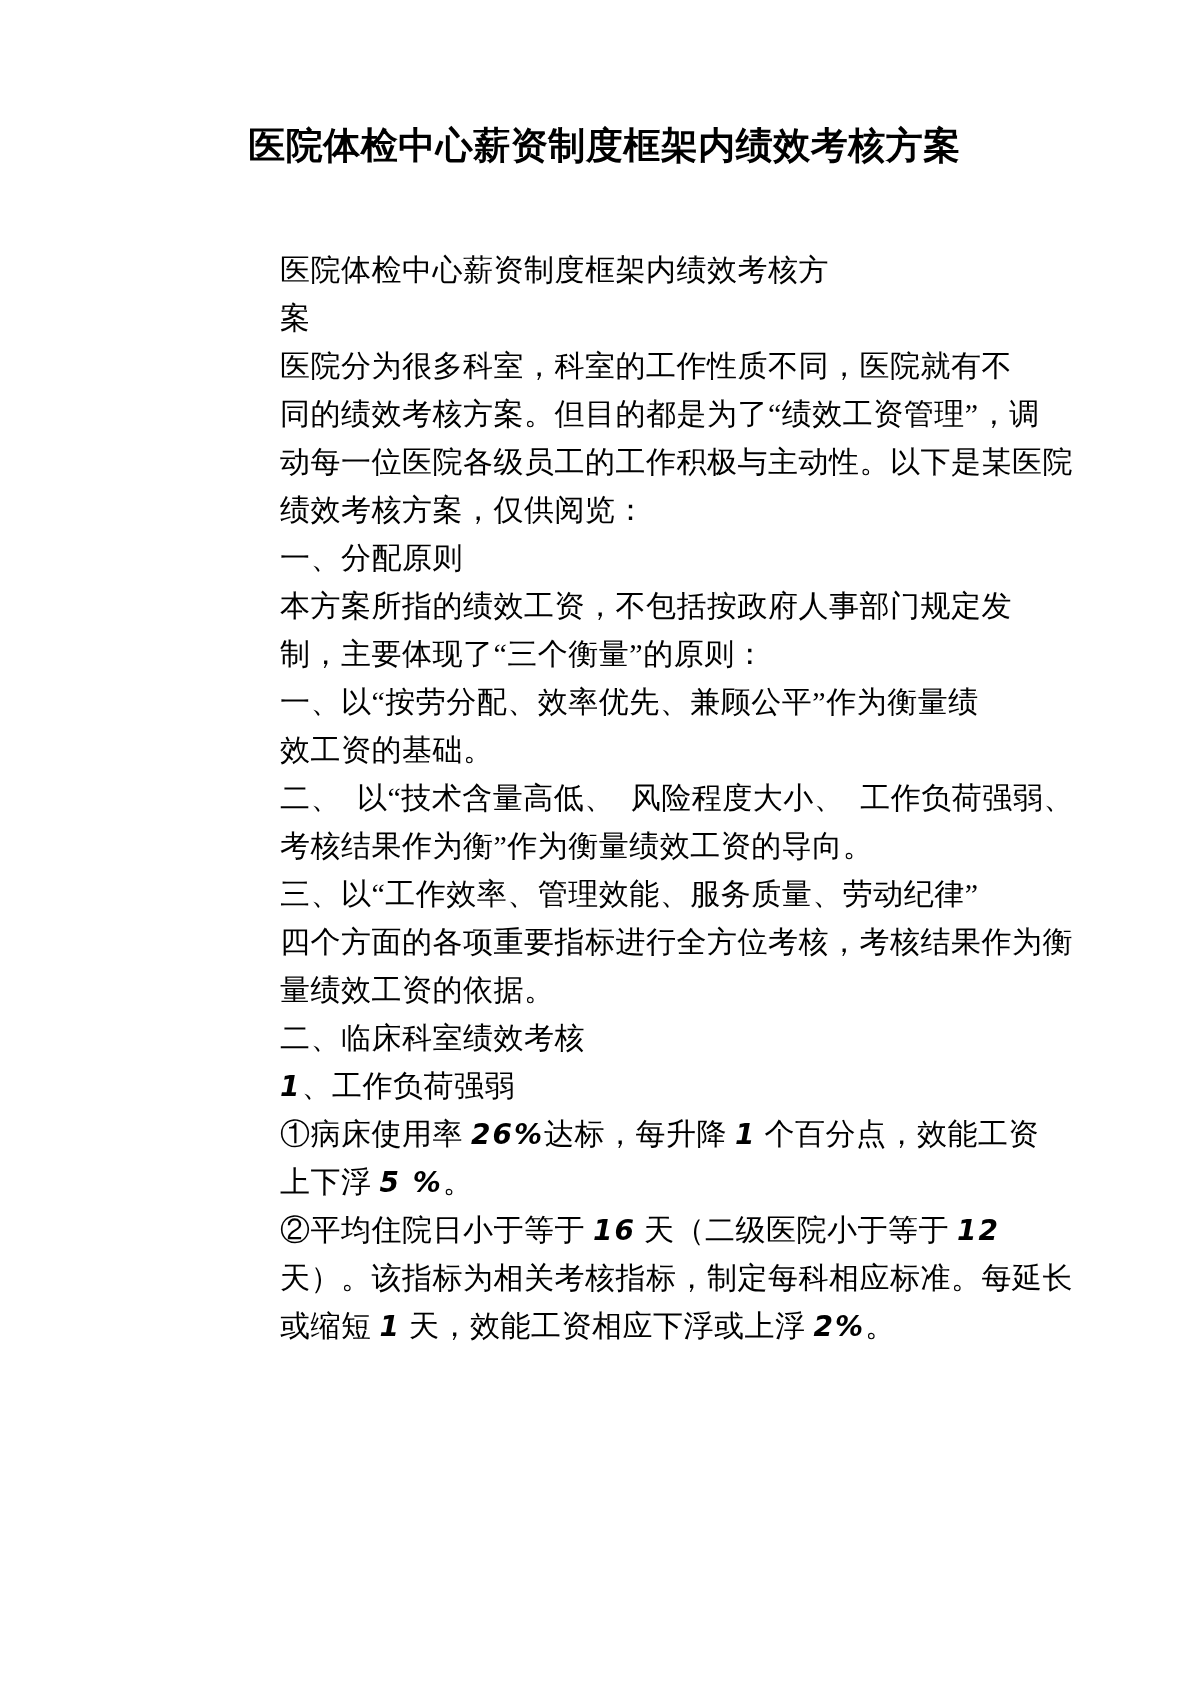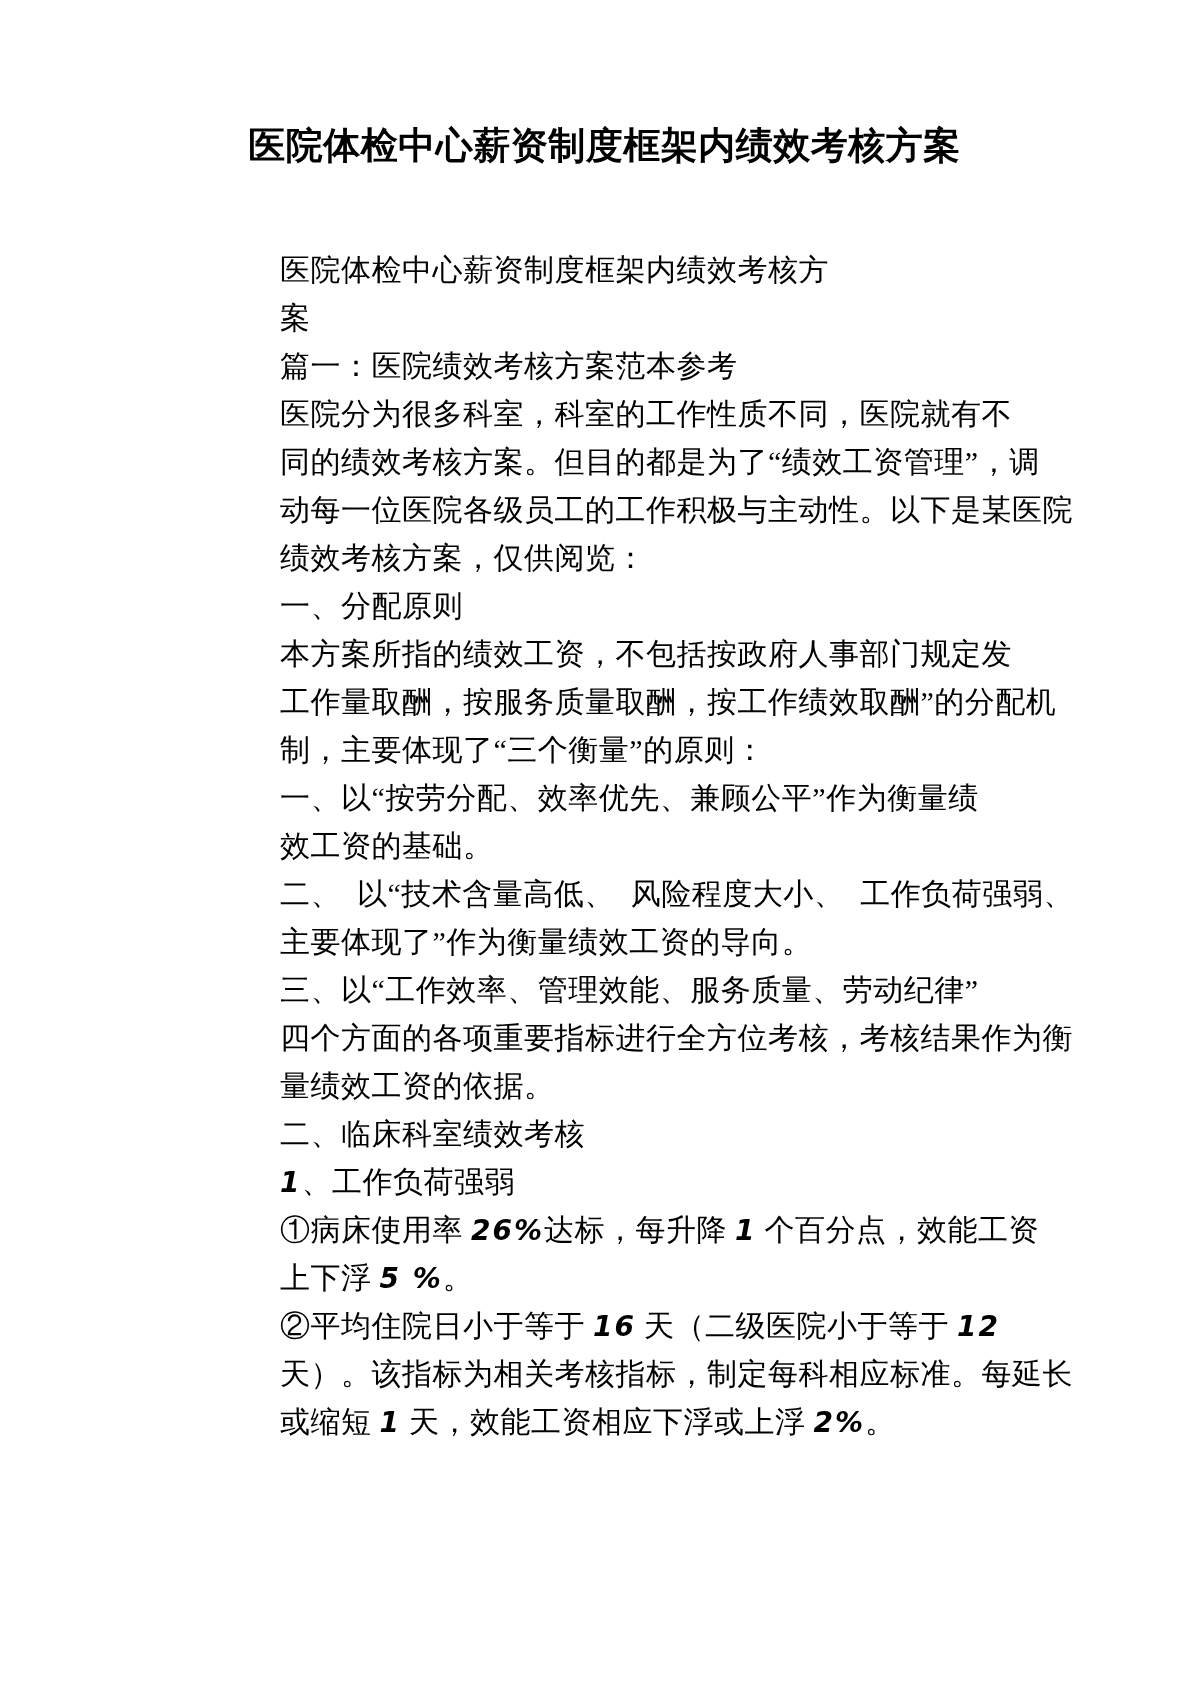--- a/index.html
+++ b/index.html
@@ -52,33 +52,31 @@
   }
 </style>
 </head>
 <body>
 
 <div class="page">
   <div class="doc-title">医院体检中心薪资制度框架内绩效考核方案</div>
   <div class="doc-lines">
       <div class="line"><span>医院体检中心薪资制度框架内绩效考核方</span></div>
       <div class="line"><span>案</span></div>
-      <div class="line"><span>篇一：医院绩效考核方案范本参考</span></div>
       <div class="line"><span>医院分为很多科室，科室的工作性质不同，医院就有不</span></div>
       <div class="line"><span>同的绩效考核方案。但目的都是为了“绩效工资管理”，调</span></div>
       <div class="line"><span>动每一位医院各级员工的工作积极与主动性。以下是某医院</span></div>
       <div class="line"><span>绩效考核方案，仅供阅览：</span></div>
       <div class="line"><span>一、分配原则</span></div>
       <div class="line"><span>本方案所指的绩效工资，不包括按政府人事部门规定发</span></div>
-      <div class="line"><span>工作量取酬，按服务质量取酬，按工作绩效取酬”的分配机</span></div>
       <div class="line"><span>制，主要体现了“三个衡量”的原则：</span></div>
       <div class="line"><span>一、以“按劳分配、效率优先、兼顾公平”作为衡量绩</span></div>
       <div class="line"><span>效工资的基础。</span></div>
       <div class="line"><span>二、  以“技术含量高低、  风险程度大小、  工作负荷强弱、</span></div>
-      <div class="line"><span>主要体现了”作为衡量绩效工资的导向。</span></div>
+      <div class="line"><span>考核结果作为衡”作为衡量绩效工资的导向。</span></div>
       <div class="line"><span>三、以“工作效率、管理效能、服务质量、劳动纪律”</span></div>
       <div class="line"><span>四个方面的各项重要指标进行全方位考核，考核结果作为衡</span></div>
       <div class="line"><span>量绩效工资的依据。</span></div>
       <div class="line"><span>二、临床科室绩效考核</span></div>
       <div class="line"><span class="num">1</span><span>、工作负荷强弱</span></div>
       <div class="line"><span>①病床使用率 </span><span class="num">26%</span><span>达标，每升降 </span><span class="num">1</span><span> 个百分点，效能工资</span></div>
       <div class="line"><span>上下浮 </span><span class="num">5 %</span><span>。</span></div>
       <div class="line"><span>②平均住院日小于等于 </span><span class="num">16</span><span> 天（二级医院小于等于 </span><span class="num">12</span></div>
       <div class="line"><span>天）。该指标为相关考核指标，制定每科相应标准。每延长</span></div>
       <div class="line"><span>或缩短 </span><span class="num">1</span><span> 天，效能工资相应下浮或上浮 </span><span class="num">2%</span><span>。</span></div>

